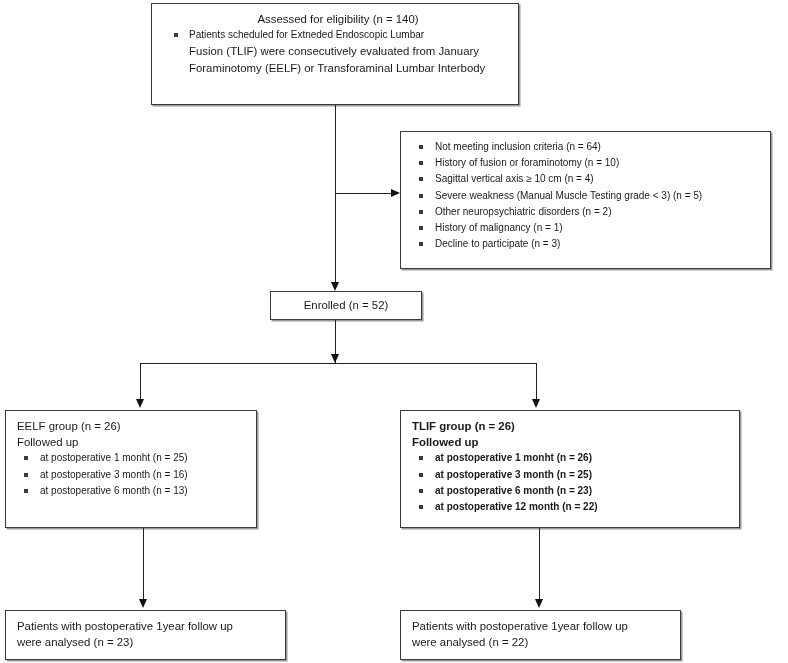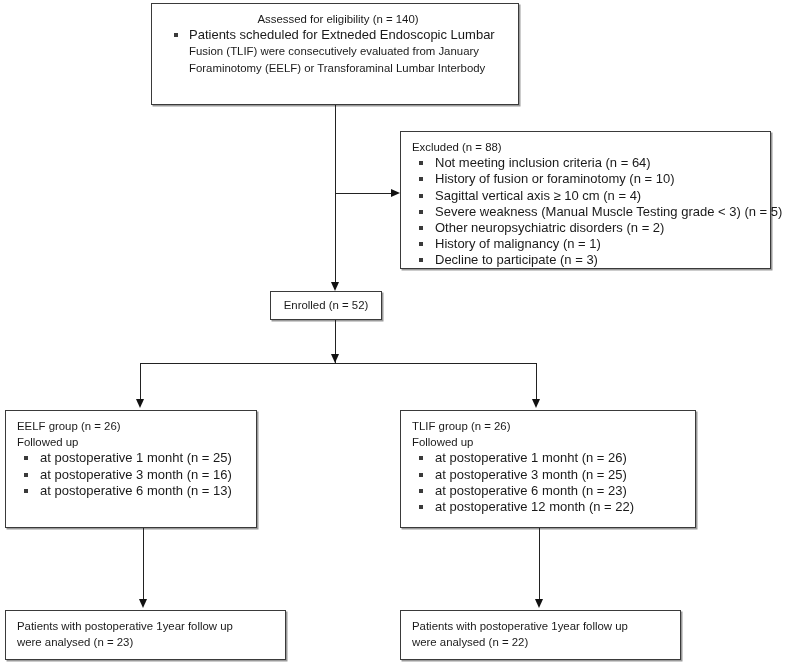--- a/index.html
+++ b/index.html
@@ -34,21 +34,21 @@
   .node-line.center {
     text-align: center;
   }
   ul.bullets {
     list-style: none;
     margin: 0;
     padding: 0;
   }
   ul.bullets li {
     position: relative;
-    font-size: 13px;
+    font-size: 10px;
     line-height: 16.2px;
     padding-left: 21px;
     white-space: nowrap;
   }
   ul.bullets li::before {
     content: "";
     position: absolute;
     left: 6px;
     top: 6px;
     width: 4px;
@@ -62,24 +62,24 @@
     left: 7px;
   }
   .hang {
     font-size: 11.4px;
     line-height: 16.2px;
     white-space: nowrap;
   }
   
   #box-assessed  { left: 151px; top: 3px;   width: 368px; height: 102px; padding-left: 16px; }
   #box-excluded  { left: 400px; top: 131px; width: 371px; height: 138px; }
-  #box-enrolled  { left: 270px; top: 291px; width: 112px; height: 29px;
+  #box-enrolled  { left: 270px; top: 291px; width: 152px; height: 29px;
                    display: flex; align-items: center; justify-content: center; padding: 0; }
   #box-eelf      { left: 5px;   top: 410px; width: 252px; height: 118px; }
-  #box-tlif      { left: 400px; top: 410px; width: 296px; height: 118px; }
+  #box-tlif      { left: 400px; top: 410px; width: 340px; height: 118px; font-weight: bold; }
   #box-final-left  { left: 5px;   top: 610px; width: 281px; height: 50px; }
   #box-final-right { left: 400px; top: 610px; width: 281px; height: 50px; }
   
   .vline {
     position: absolute;
     width: 1px;
     background: #222222;
   }
   .hline {
     position: absolute;
@@ -111,21 +111,20 @@
   <div class="node" id="box-assessed">
     <div class="node-line center">Assessed for eligibility (n = 140)</div>
     <ul class="bullets">
       <li>Patients scheduled for Extneded Endoscopic Lumbar</li>
     </ul>
     <div class="hang" style="padding-left:21px">Fusion (TLIF) were consecutively evaluated from January</div>
     <div class="hang" style="padding-left:21px">Foraminotomy (EELF) or Transforaminal Lumbar Interbody</div>
   </div>
 
   <div class="node" id="box-excluded">
-    <div class="node-line">Excluded  (n = 88)</div>
     <ul class="bullets indent-wide">
       <li>Not meeting inclusion criteria (n = 64)</li>
       <li>History of fusion or foraminotomy (n = 10)</li>
       <li>Sagittal vertical axis ≥ 10 cm (n = 4)</li>
       <li>Severe weakness (Manual Muscle Testing grade &lt; 3) (n = 5)</li>
       <li>Other neuropsychiatric disorders (n = 2)</li>
       <li>History of malignancy (n = 1)</li>
       <li>Decline to participate (n = 3)</li>
     </ul>
   </div>

